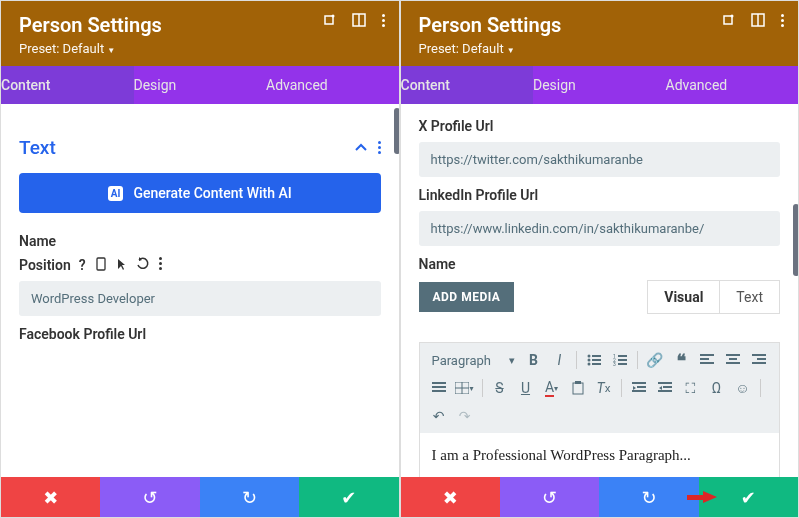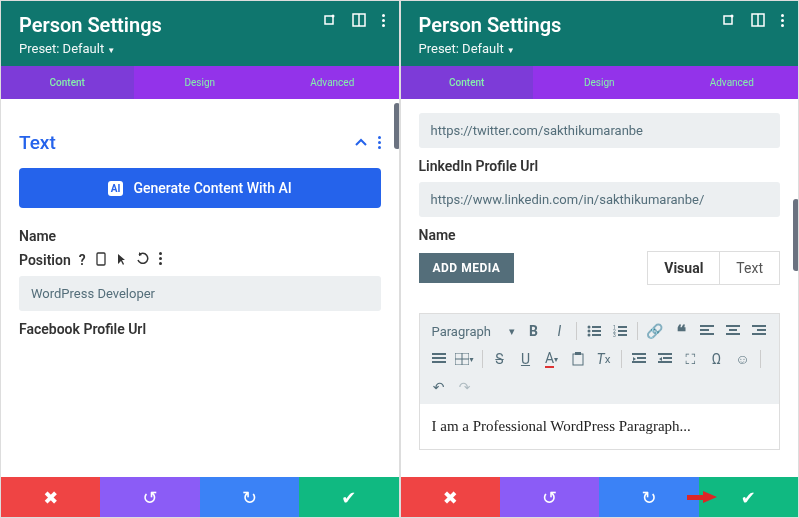--- a/index.html
+++ b/index.html
@@ -1,28 +1,28 @@
 <!DOCTYPE html>
 <html><head>
 <meta charset="utf-8">
 <style>
 * { box-sizing: border-box; margin: 0; padding: 0; font-family: -apple-system, BlinkMacSystemFont, "Segoe UI", Roboto, sans-serif; }
 body { background: #fff; width: 799px; height: 518px; display: flex; }
 .panel { width: 399.5px; height: 518px; border: 1px solid #ddd; background: #fff; position: relative; display: flex; flex-direction: column; }
 .panel + .panel { margin-left: 0; }
-.header { background: #0f766e; color: #fff; padding: 12px 18px 10px; position: relative; }
+.header { background: #a16207; color: #fff; padding: 12px 18px 10px; position: relative; }
 .header-title { font-size: 20px; font-weight: 600; }
 .preset { font-size: 13px; margin-top: 4px; opacity: 0.95; }
 .preset .caret::after { content: "▼"; font-size: 8px; margin-left: 3px; }
 .header-icons { position: absolute; top: 12px; right: 14px; display: flex; gap: 16px; align-items: center; }
 .header-icons span { font-size: 16px; cursor: pointer; display: inline-flex; align-items: center; justify-content: center; }
 .dots { display: flex; flex-direction: column; gap: 2px; }
 .dots i { width: 3px; height: 3px; background: #fff; border-radius: 50%; }
 .tabs { background: #9333ea; display: flex; }
-.tab { flex: 1; text-align: center; color: #86efac; font-size: 10px; padding: 11px 0; cursor: pointer; }
+.tab { flex: 1; text-align: left; color: #e5e5e5; font-size: 14px; padding: 11px 0; cursor: pointer; }
 .tab.active { background: #7d3bd8; font-weight: 500; }
 .content { flex: 1; overflow: hidden; padding: 14px 18px 0; position: relative; }
 .scrollbar { position: absolute; width: 6px; background: #6b7280; border-radius: 3px; }
 .section-head { display: flex; align-items: center; justify-content: space-between; margin-top: 18px; margin-bottom: 14px; }
 .section-title { color: #2563eb; font-size: 19px; font-weight: 500; }
 .section-actions { display: flex; align-items: center; gap: 10px; color: #2563eb; }
 .ai-btn { background: #2563eb; color: #fff; font-size: 14px; font-weight: 500; padding: 12px; border-radius: 4px; text-align: center; display: flex; align-items: center; justify-content: center; gap: 10px; cursor: pointer; margin-bottom: 20px; }
 .ai-btn .ai-icon { background: #fff; color: #2563eb; font-size: 10px; font-weight: 700; padding: 2px 3px; border-radius: 3px; }
 .field-label { font-size: 14px; color: #333; font-weight: 600; margin-bottom: 8px; display: flex; align-items: center; gap: 8px; }
 .icon-strip { display: flex; gap: 10px; color: #333; }
@@ -167,20 +167,21 @@
         </span>
     </div>
   </div>
   <div class="tabs">
     <div class="tab active">Content</div>
     <div class="tab">Design</div>
     <div class="tab">Advanced</div>
   </div>
   <div class="content">
     <div class="scrollbar" style="right:-1px; top:100px; height:72px;"></div>
+    <div class="field-label">X Profile Url</div>
     <input class="field-input" readonly="" value="https://twitter.com/sakthikumaranbe" style="">
     <div class="field-label">LinkedIn Profile Url</div>
     <input class="field-input" readonly="" value="https://www.linkedin.com/in/sakthikumaranbe/" style="">
     <div class="field-label">Name</div>
     <div class="body-row">
       <button class="add-media">ADD MEDIA</button>
       <div class="vt-tabs">
         <div class="vt-tab">Visual</div>
         <div class="vt-tab">Text</div>
       </div>

